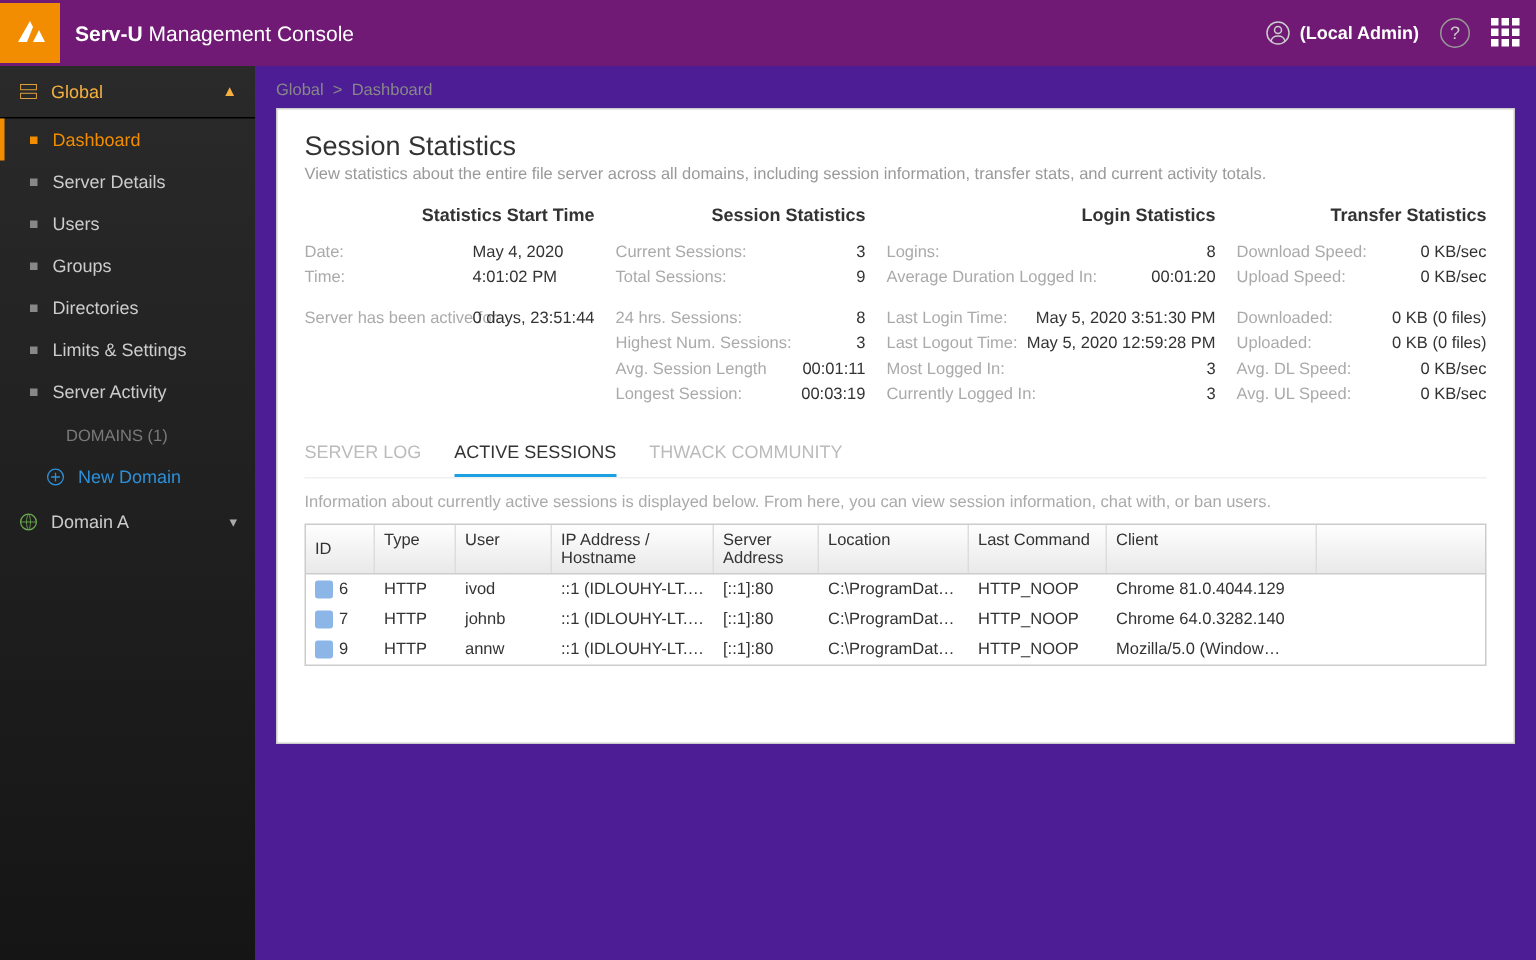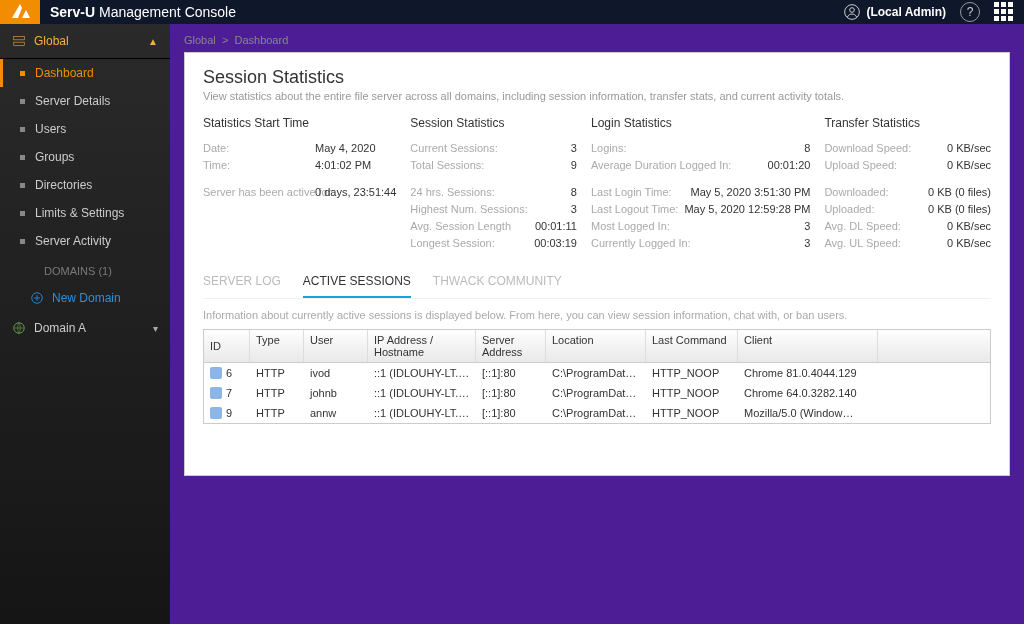--- a/index.html
+++ b/index.html
@@ -1,17 +1,17 @@
 <!DOCTYPE html>
 <html><head>
 <meta charset="utf-8">
 <style>
 * { box-sizing: border-box; margin: 0; padding: 0; font-family: Arial, Helvetica, sans-serif; }
 body { background: #fff; width: 1024px; height: 640px; overflow: hidden; }
-.topbar { height: 24px; background: #0f172a; color: #fff; display: flex; align-items: center; padding: 0 10px 0 0; }
+.topbar { height: 44px; background: #701a75; color: #fff; display: flex; align-items: center; padding: 0 10px 0 0; }
 .logo { width: 40px; height: 40px; background: #f28c00; display: flex; align-items: center; justify-content: center; }
 .logo svg { width: 24px; height: 24px; }
 .brand { margin-left: 10px; font-size: 14px; }
 .brand b { font-weight: bold; }
 .topbar-spacer { flex: 1; }
 .topbar-user { display: flex; align-items: center; font-size: 12px; gap: 6px; margin-right: 14px; }
 .topbar-user svg { width: 16px; height: 16px; }
 .topbar-help { width: 20px; height: 20px; border: 1px solid #999; border-radius: 50%; display: flex; align-items: center; justify-content: center; font-size: 12px; color: #ccc; margin-right: 14px; }
 .topbar-apps { width: 20px; height: 20px; display: grid; grid-template-columns: repeat(3,5px); grid-template-rows: repeat(3,5px); gap: 2px; }
 .topbar-apps span { background: #fff; }
@@ -31,21 +31,21 @@
 .side-domain { display: flex; align-items: center; padding: 8px 12px; cursor: pointer; position: relative; }
 .side-domain svg { width: 14px; height: 14px; margin-right: 8px; }
 .side-domain .sidebar-chevron { color: #aaa; }
 .main { flex: 1; background: #4c1d95; padding: 10px 14px; overflow: hidden; }
 .breadcrumb { font-size: 11px; color: #888; margin-bottom: 6px; }
 .panel { background: #fff; border: 1px solid #ccc; padding: 14px 18px; height: 424px; }
 .page-title { font-size: 18px; font-weight: normal; color: #333; margin-bottom: 2px; }
 .page-desc { font-size: 11px; color: #999; margin-bottom: 14px; }
 .stats-grid { display: flex; gap: 14px; font-size: 11px; color: #333; margin-bottom: 20px; }
 .stats-col { flex: 1; }
-.stats-head { font-size: 12px; font-weight: normal; margin-bottom: 12px; }
+.stats-head { font-size: 12px; font-weight: bold; margin-bottom: 12px; text-align: right; }
 .stat-row { display: flex; margin-bottom: 5px; }
 .stat-label { color: #aaa; flex: 1; white-space: nowrap; }
 .stat-val { color: #333; white-space: nowrap; margin-left: 6px; }
 .stats-col.st1 .stat-label { width: 100px; flex: none; }
 .stats-col.st1 .stat-val { flex: 1; margin-left: 12px; }
 .stat-gap { height: 10px; }
 .tabs { display: flex; gap: 22px; border-bottom: 1px solid #f0f0f0; margin-bottom: 10px; }
 .tab { font-size: 12px; color: #bbb; padding-bottom: 8px; cursor: pointer; }
 .tab.active { color: #333; border-bottom: 2px solid #1ba1e2; }
 .tab-desc { font-size: 11px; color: #aaa; margin-bottom: 8px; }

